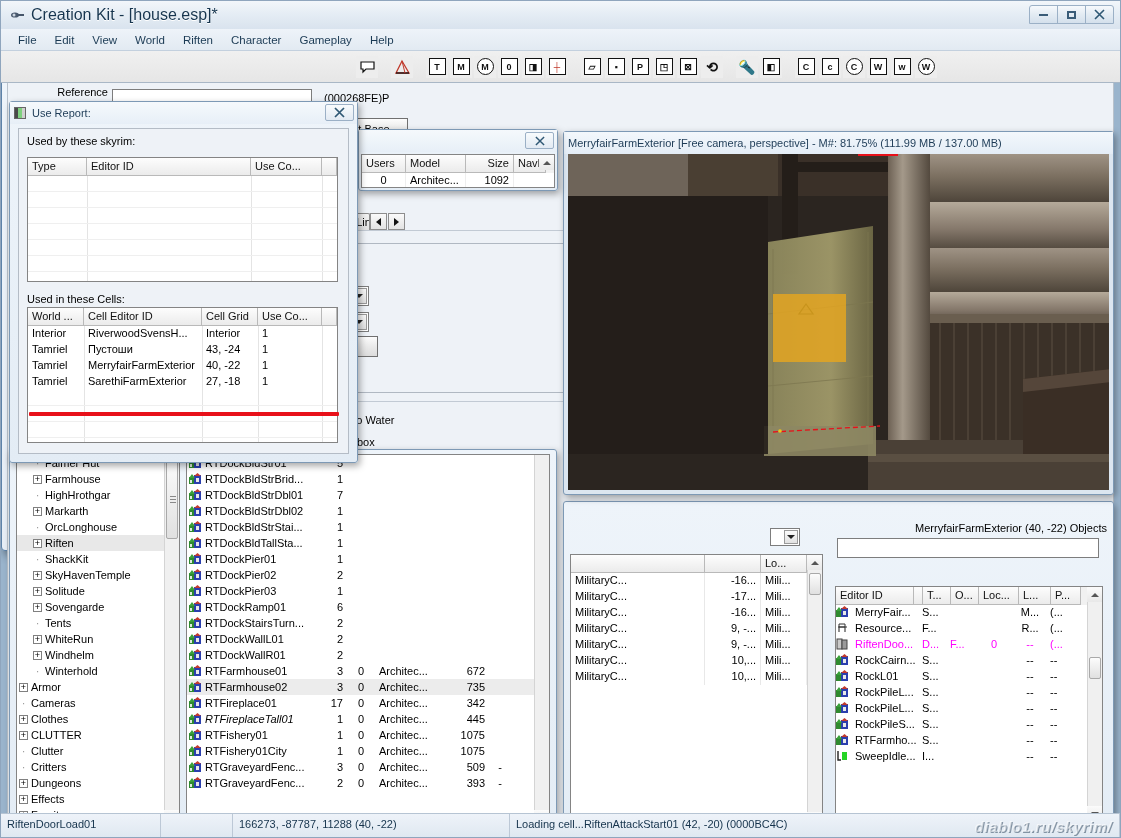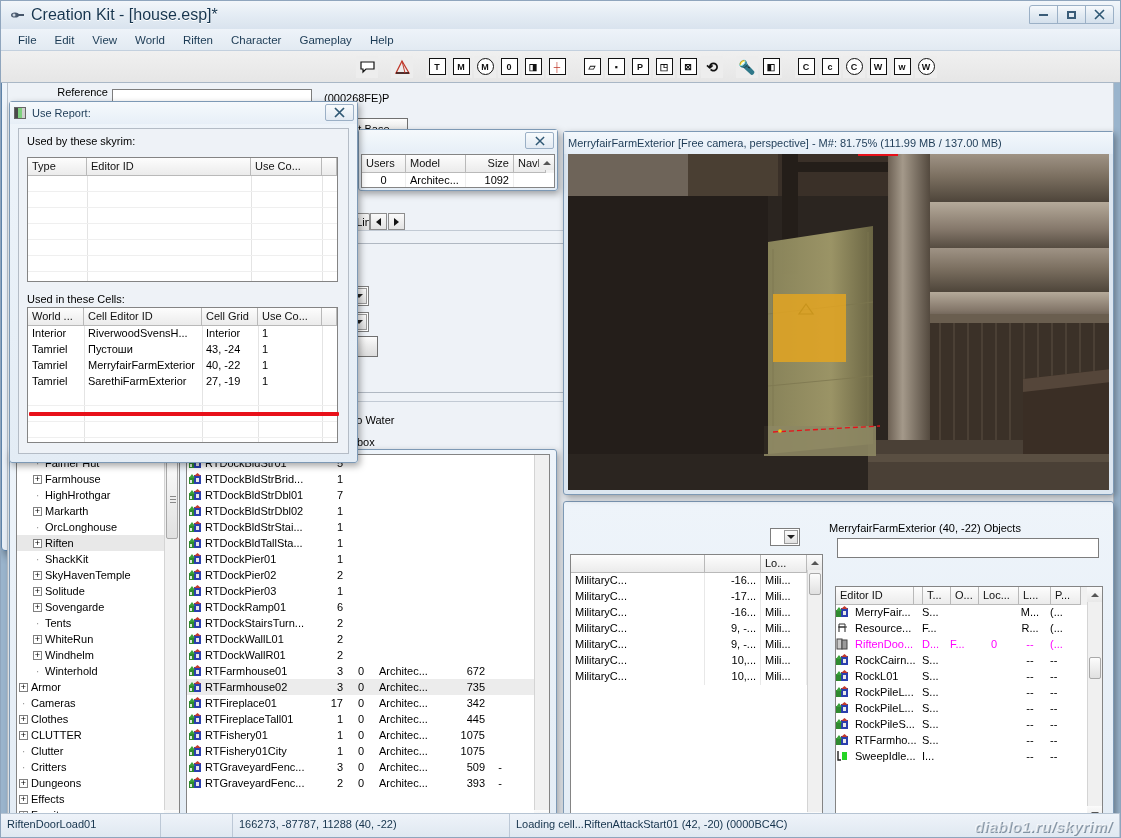--- a/index.html
+++ b/index.html
@@ -948,21 +948,21 @@
             </div>
             <div class="obj-row">
               <span class="ico-house"><svg width="13" height="12" viewBox="0 0 13 12">
                   <rect x="0" y="4" width="6" height="7" fill="#2f8a2f"></rect>
                   <rect x="5" y="2" width="7" height="9" fill="#2b3fae"></rect>
                   <polygon points="0,5 3,1 6,5" fill="#3aa13a"></polygon>
                   <polygon points="5,3 8.5,0 12,3" fill="#c23b2e"></polygon>
                   <rect x="7" y="5" width="3" height="4" fill="#e8e8e8"></rect>
                   <rect x="1" y="7" width="2" height="3" fill="#dfe8df"></rect>
                 </svg></span>
-              <span style="width: 112px; display: inline-block; overflow: hidden; white-space: nowrap;">RTFireplaceTall01</span>
+              <span style="width: 112px; display: inline-block; overflow: hidden; white-space: nowrap; font-style: italic;">RTFireplaceTall01</span>
               <span style="width: 26px; display: inline-block; overflow: hidden; white-space: nowrap; text-align: right;">1</span>
               <span style="width: 36px; display: inline-block; overflow: hidden; white-space: nowrap; text-align: center;">0</span>
               <span style="width: 66px; display: inline-block; overflow: hidden; white-space: nowrap;">Architec...</span>
               <span style="width: 40px; display: inline-block; overflow: hidden; white-space: nowrap; text-align: right;">445</span>
               <span style="width: 30px; display: inline-block; overflow: hidden; white-space: nowrap; text-align: center;"></span>
             </div>
             <div class="obj-row">
               <span class="ico-house"><svg width="13" height="12" viewBox="0 0 13 12">
                   <rect x="0" y="4" width="6" height="7" fill="#2f8a2f"></rect>
                   <rect x="5" y="2" width="7" height="9" fill="#2b3fae"></rect>
@@ -1126,21 +1126,21 @@
           <div style="position:absolute;left:58px;top:3px;width:1px;height:6px;background:#888"></div>
           <div style="position:absolute;left:61px;top:3px;width:1px;height:6px;background:#888"></div>
           <div style="position:absolute;left:64px;top:3px;width:1px;height:6px;background:#888"></div>
         </div>
         <div class="sb-arrow" style="right:0; top:0; height:14px; width:14px;">
             <span class="tri-right"></span>
           </div>
       </div>
 
       <div style="position:absolute; right:6px; top:6px; width:278px; bottom:6px;">
-        <div style="text-align:left; font-size:11px; color:#000; padding:14px 0 4px;">MerryfairFarmExterior (40, -22) Objects</div>
+        <div style="text-align:right; font-size:11px; color:#000; padding:14px 0 4px;">MerryfairFarmExterior (40, -22) Objects</div>
         <div class="txtbox" style="height:20px; margin:0 8px;" title=""></div>
         <div class="lv" style="position:absolute; left:6px; right:4px; top:78px; bottom:26px;">
           <div style="position:absolute; left:0; top:0; right:15px; bottom:0;">
             <div class="lv-head">
               <div class="col" style="width:78px">Editor ID</div>
               <div class="col" style="width:4px"></div>
               <div class="col" style="width:28px">T...</div>
               <div class="col" style="width:28px">O...</div>
               <div class="col" style="width:40px">Loc...</div>
               <div class="col" style="width:32px">L...</div>
@@ -1376,21 +1376,21 @@
                 </div>
                 <div class="lv-row">
                   <div class="cell" style="width: 56px; border-right: none;">Tamriel</div>
                   <div class="cell" style="width: 118px; border-right: none;">MerryfairFarmExterior</div>
                   <div class="cell" style="width: 56px; border-right: none;">40, -22</div>
                   <div class="cell" style="width: 64px; border-right: none;">1</div>
                 </div>
                 <div class="lv-row">
                   <div class="cell" style="width: 56px; border-right: none;">Tamriel</div>
                   <div class="cell" style="width: 118px; border-right: none;">SarethiFarmExterior</div>
-                  <div class="cell" style="width: 56px; border-right: none;">27, -19</div>
+                  <div class="cell" style="width: 56px; border-right: none;">27, -18</div>
                   <div class="cell" style="width: 64px; border-right: none;">1</div>
                 </div>
                 <div class="lv-row" style="border-bottom: 1px solid rgb(239, 239, 239);"></div>
                 <div class="lv-row" style="border-bottom: 1px solid rgb(239, 239, 239);"></div>
                 <div class="lv-row" style="border-bottom: 1px solid rgb(239, 239, 239);"></div>
                 <div class="lv-row" style="border-bottom: 1px solid rgb(239, 239, 239);"></div>
               </div>
           </div>
           <div class="red-underline" style="left:10px; width:310px; top:283px;"></div>
         </div>

